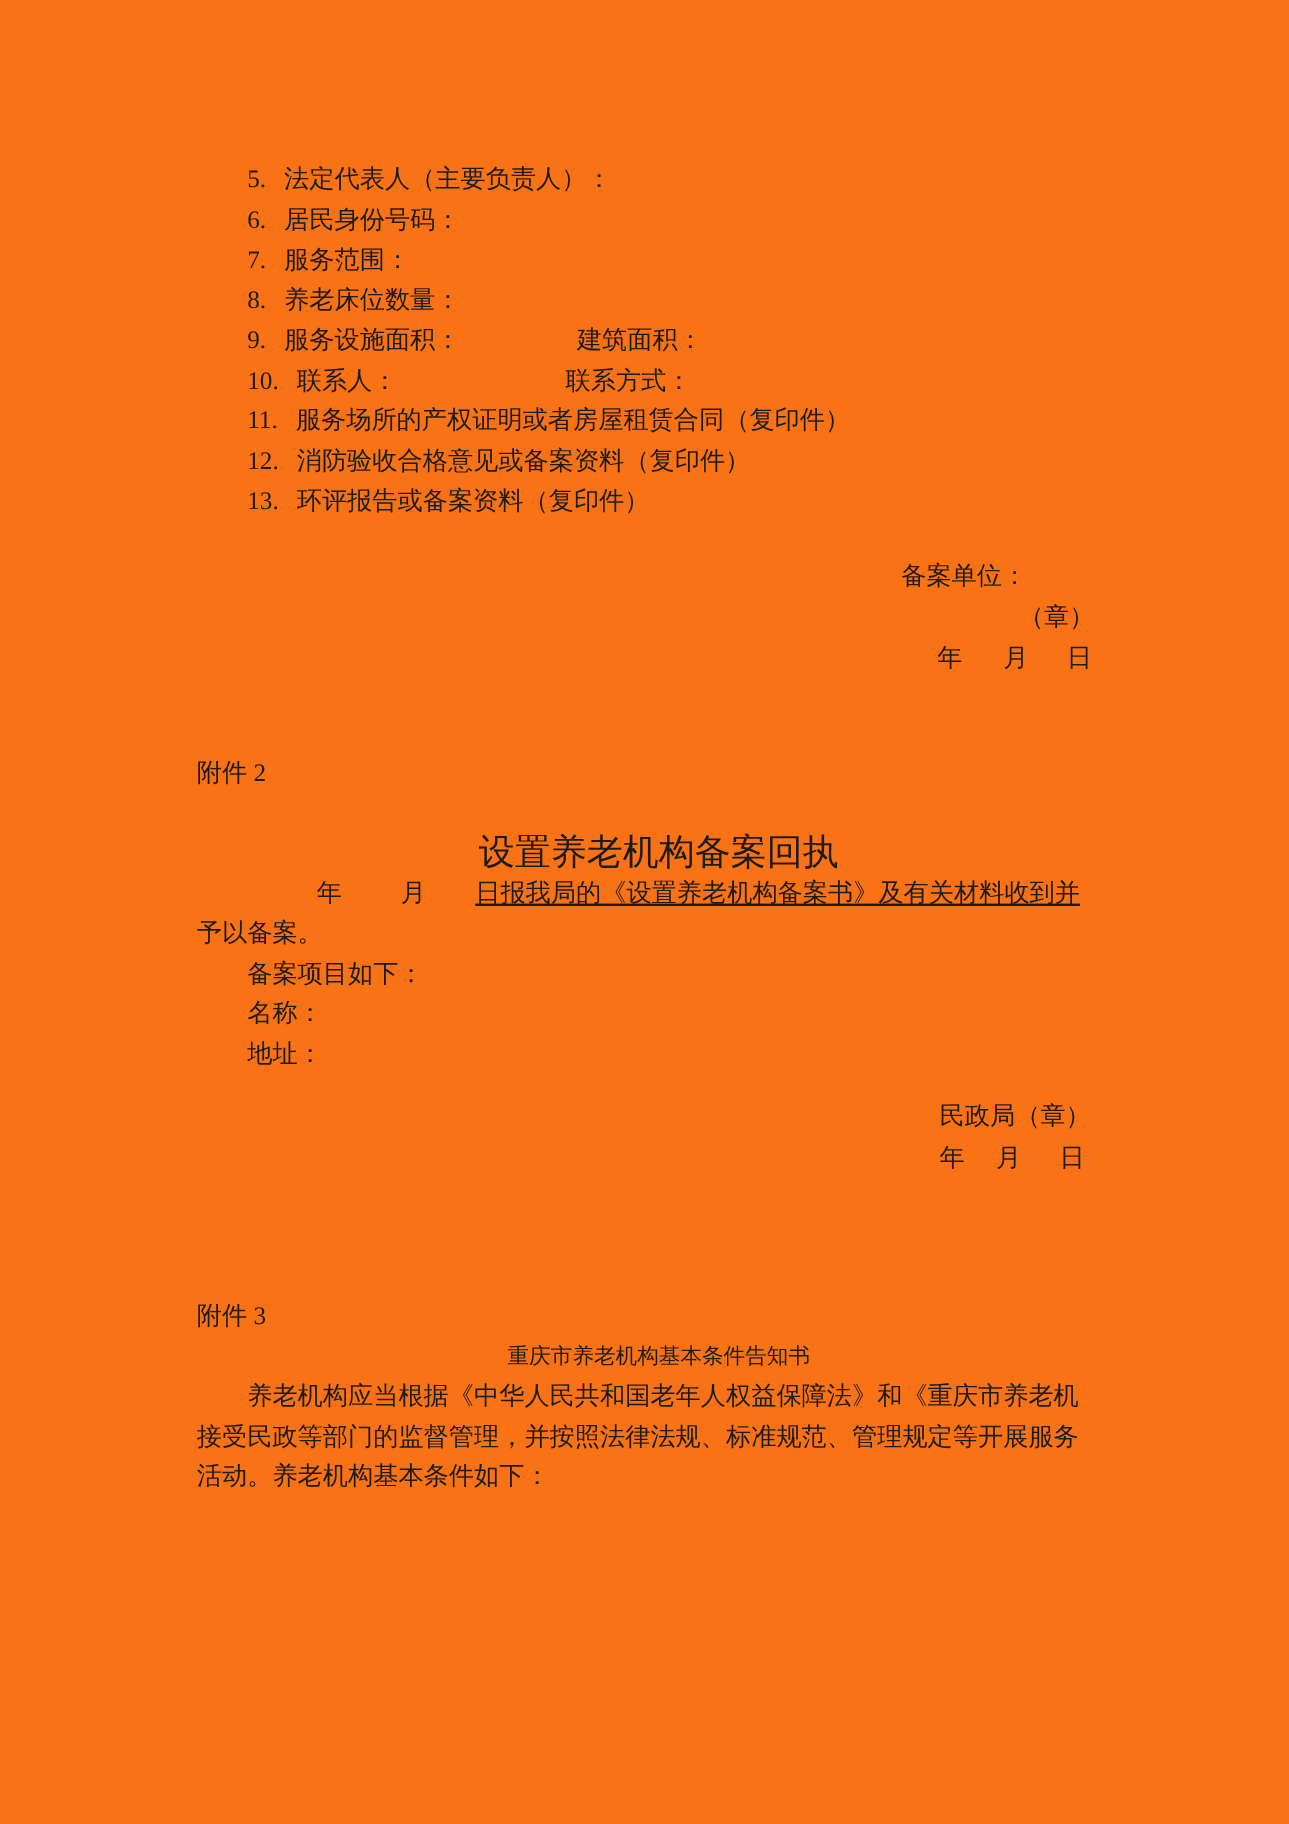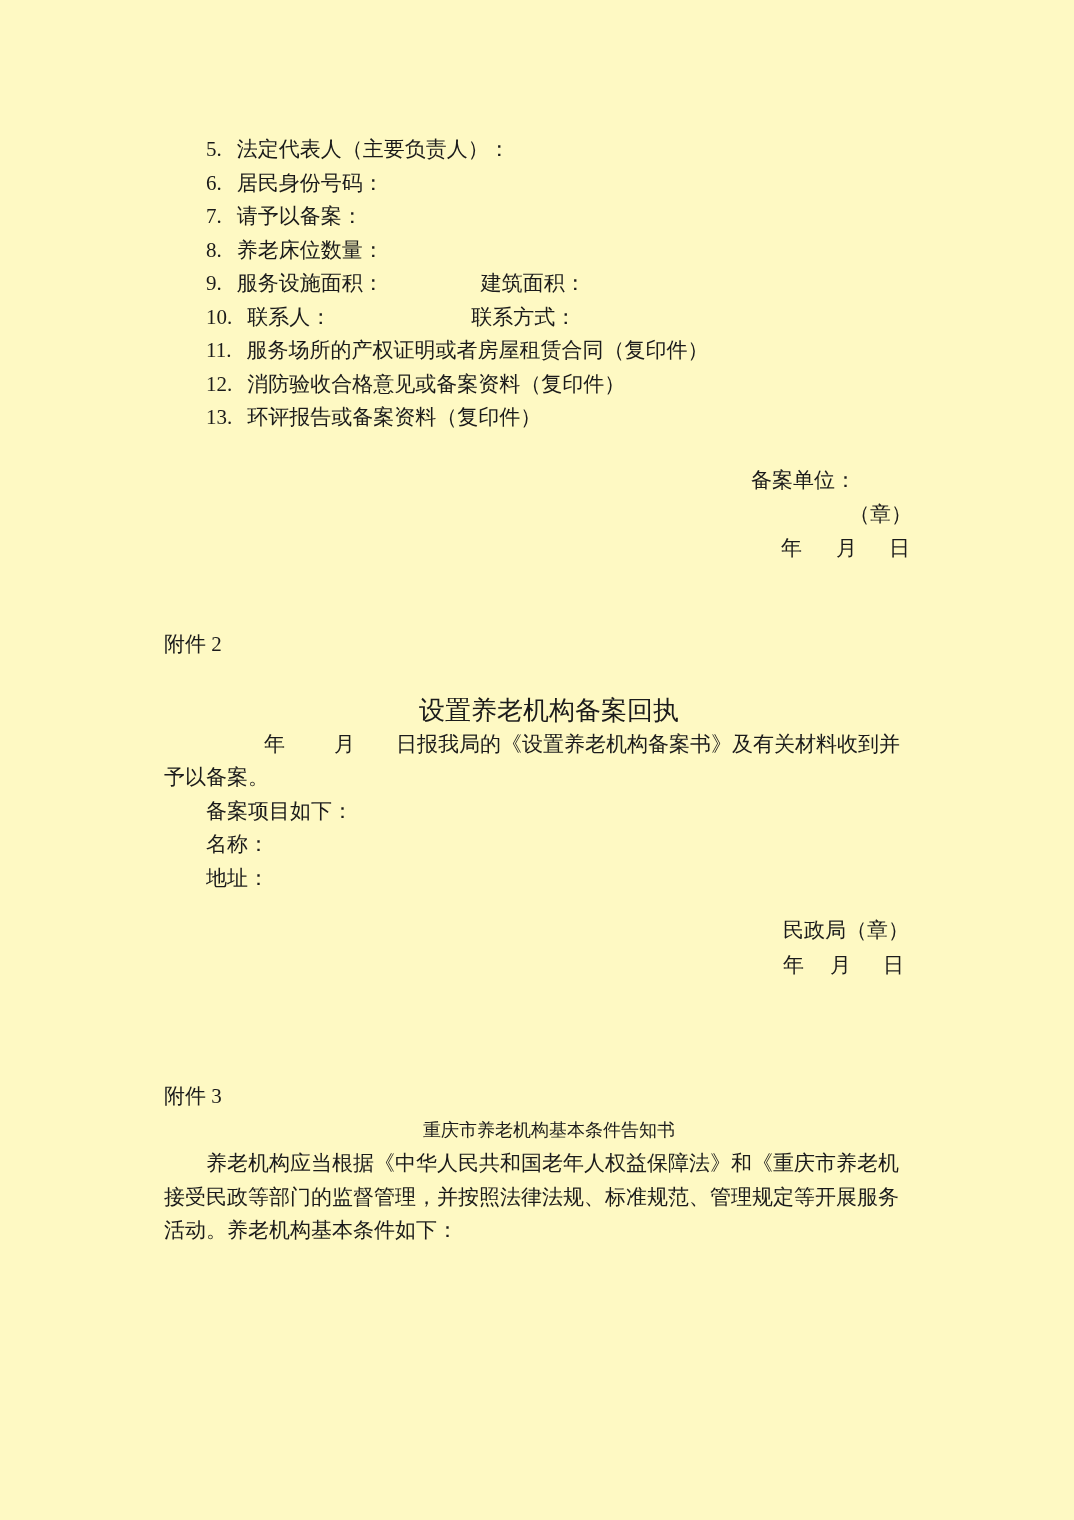--- a/index.html
+++ b/index.html
@@ -1,20 +1,20 @@
 <!DOCTYPE html>
 <html><head>
 <meta charset="utf-8">
 <style>
   html, body { margin: 0; padding: 0; background: #e9e9e9; }
   .page {
     position: relative;
     width: 1074px;
     height: 1520px;
-    background: #fef9c3;
+    background: #f97316;
     overflow: hidden;
     font-family: "Liberation Serif", "DejaVu Serif", serif;
     font-size: 21px;
     color: #1b1b1b;
   }
   .doc {
     position: absolute;
     left: 164px;
     top: 133px;
     width: 770px;
@@ -35,38 +35,38 @@
   .seal-line { padding-left: 98px; }
   .date-line1 { padding-left: 30px; }
   .ml34 { margin-left: 34px; }
   .ml32 { margin-left: 32px; }
   .ml26 { margin-left: 26px; }
 
   .att2-label { margin-top: 63px; }
   .doc-title {
     margin-top: 33px;
     text-align: center;
-    font-size: 26px;
+    font-size: 30px;
     line-height: 33.5px;
     white-space: nowrap;
   }
   .blank-row { margin-top: 36px; }
   .blank-underline {
     display: inline-block;
     height: 20px;
     border-bottom: 2px solid #1b1b1b;
     vertical-align: baseline;
   }
   .u128 { width: 128px; }
   .u132 { width: 132px; }
   .numfield { margin-left: 270px; }
 
   .body1-year { margin-left: 100px; }
   .body1-month { margin-left: 49px; }
-  .body1-rest { margin-left: 41px; }
+  .body1-rest { margin-left: 41px; text-decoration: underline; }
 
   .sig2 {
     margin-top: 18px;
     margin-left: 619px;
     line-height: 35px;
     white-space: nowrap;
   }
 
   .att3-label { margin-top: 97px; }
   .att3-title {
@@ -83,21 +83,21 @@
 <div class="page">
   <div class="doc">
 
     <div class="line indent">
       <span class="num">5.</span><span>法定代表人（主要负责人）：</span>
     </div>
     <div class="line indent">
       <span class="num">6.</span><span>居民身份号码：</span>
     </div>
     <div class="line indent">
-      <span class="num">7.</span><span>请予以备案：</span>
+      <span class="num">7.</span><span>服务范围：</span>
     </div>
     <div class="line indent">
       <span class="num">8.</span><span>养老床位数量：</span>
     </div>
     <div class="line indent">
       <span class="num">9.</span><span>服务设施面积：</span><span class="gap9">建筑面积：</span>
     </div>
     <div class="line indent">
       <span class="num">10.</span><span>联系人：</span><span class="gap10">联系方式：</span>
     </div>

